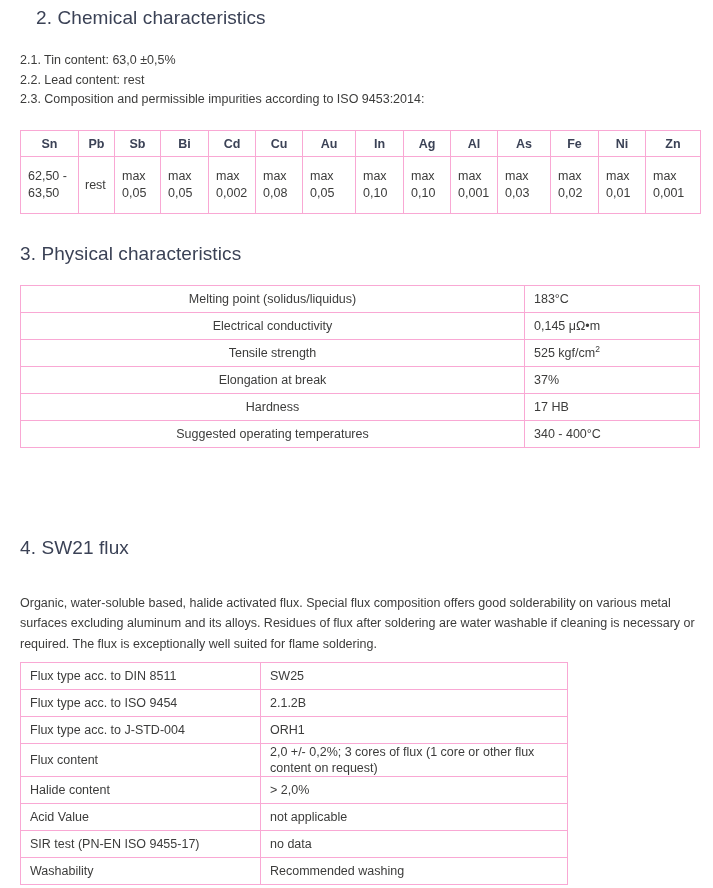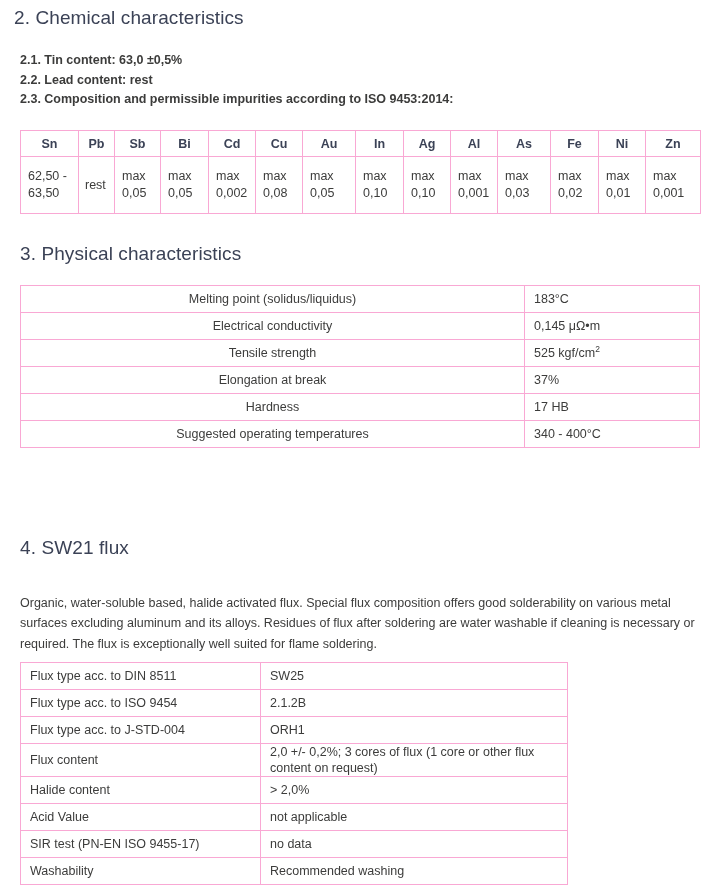--- a/index.html
+++ b/index.html
@@ -24,21 +24,21 @@
   h2.section-title {
     font-size: 19px;
     font-weight: 400;
     color: #3b4256;
     margin: 0;
     padding: 0;
     letter-spacing: 0.1px;
   }
   .title-chem {
     position: absolute;
-    left: 14px;
+    left: 36px;
     top: 7px;
   }
   .title-phys {
     position: absolute;
     left: 20px;
     top: 243px;
   }
   .title-flux {
     position: absolute;
     left: 20px;
@@ -47,21 +47,20 @@
   .numbered-list {
     position: absolute;
     left: 20px;
     top: 51px;
     font-size: 12.5px;
     line-height: 19.5px;
     color: #3c3c3b;
   }
   .numbered-list div {
     white-space: nowrap;
-    font-weight: bold;
   }
   .paragraph {
     position: absolute;
     left: 20px;
     top: 580px;
     width: 676px;
     font-size: 12.5px;
     line-height: 20.5px;
     color: #3c3c3b;
   }

